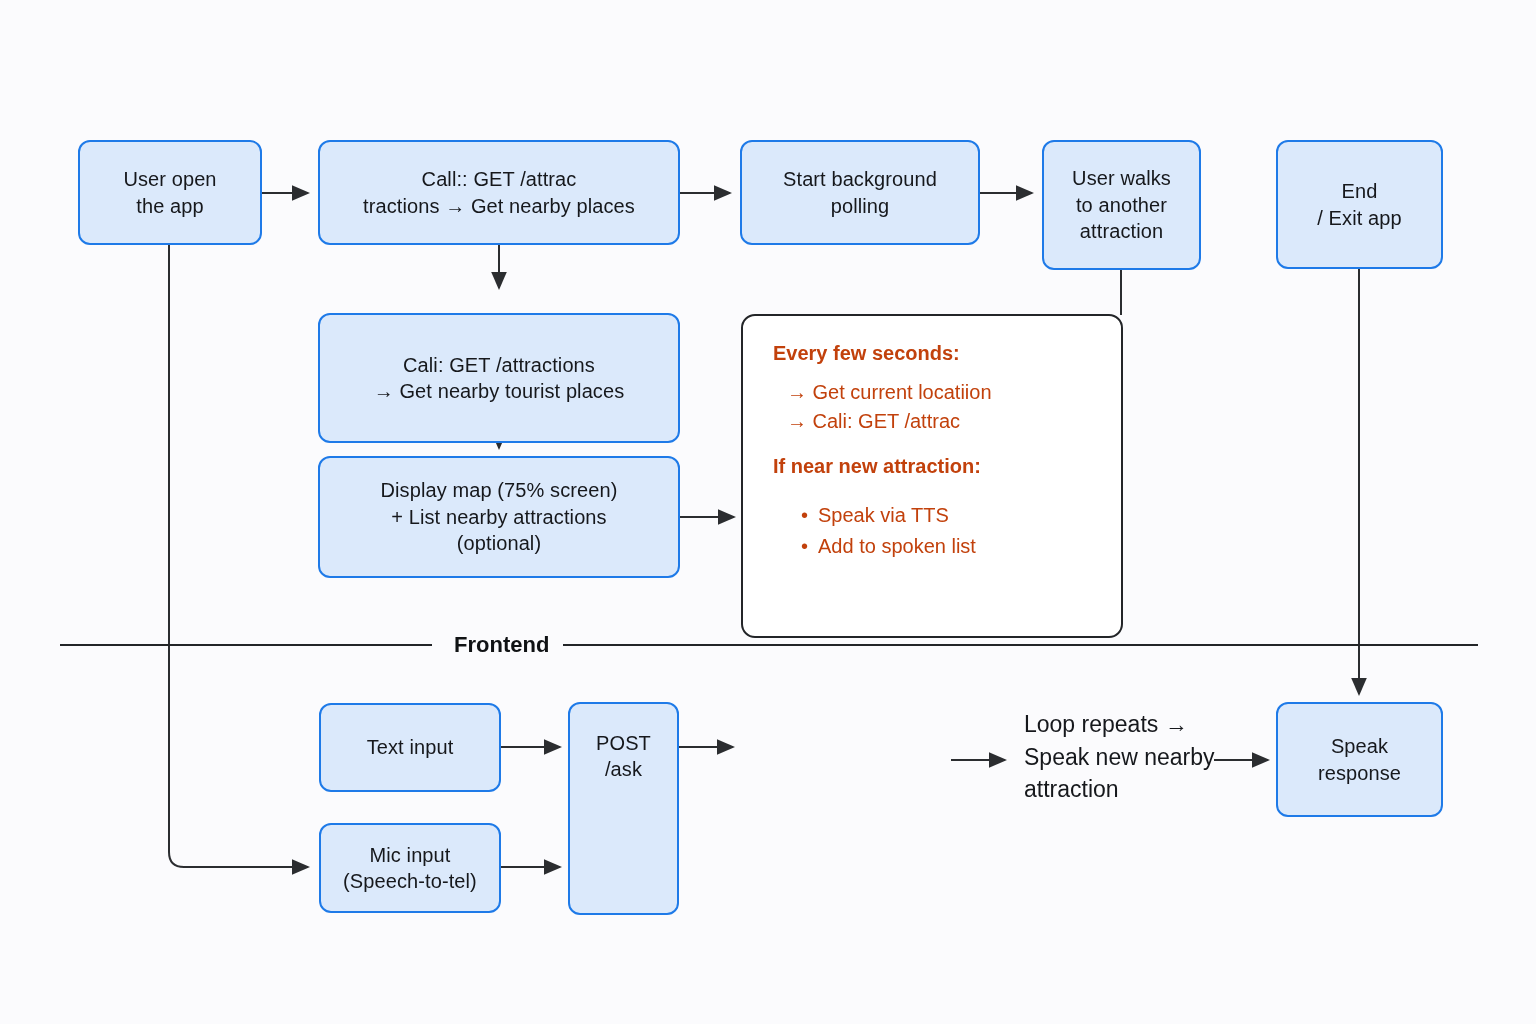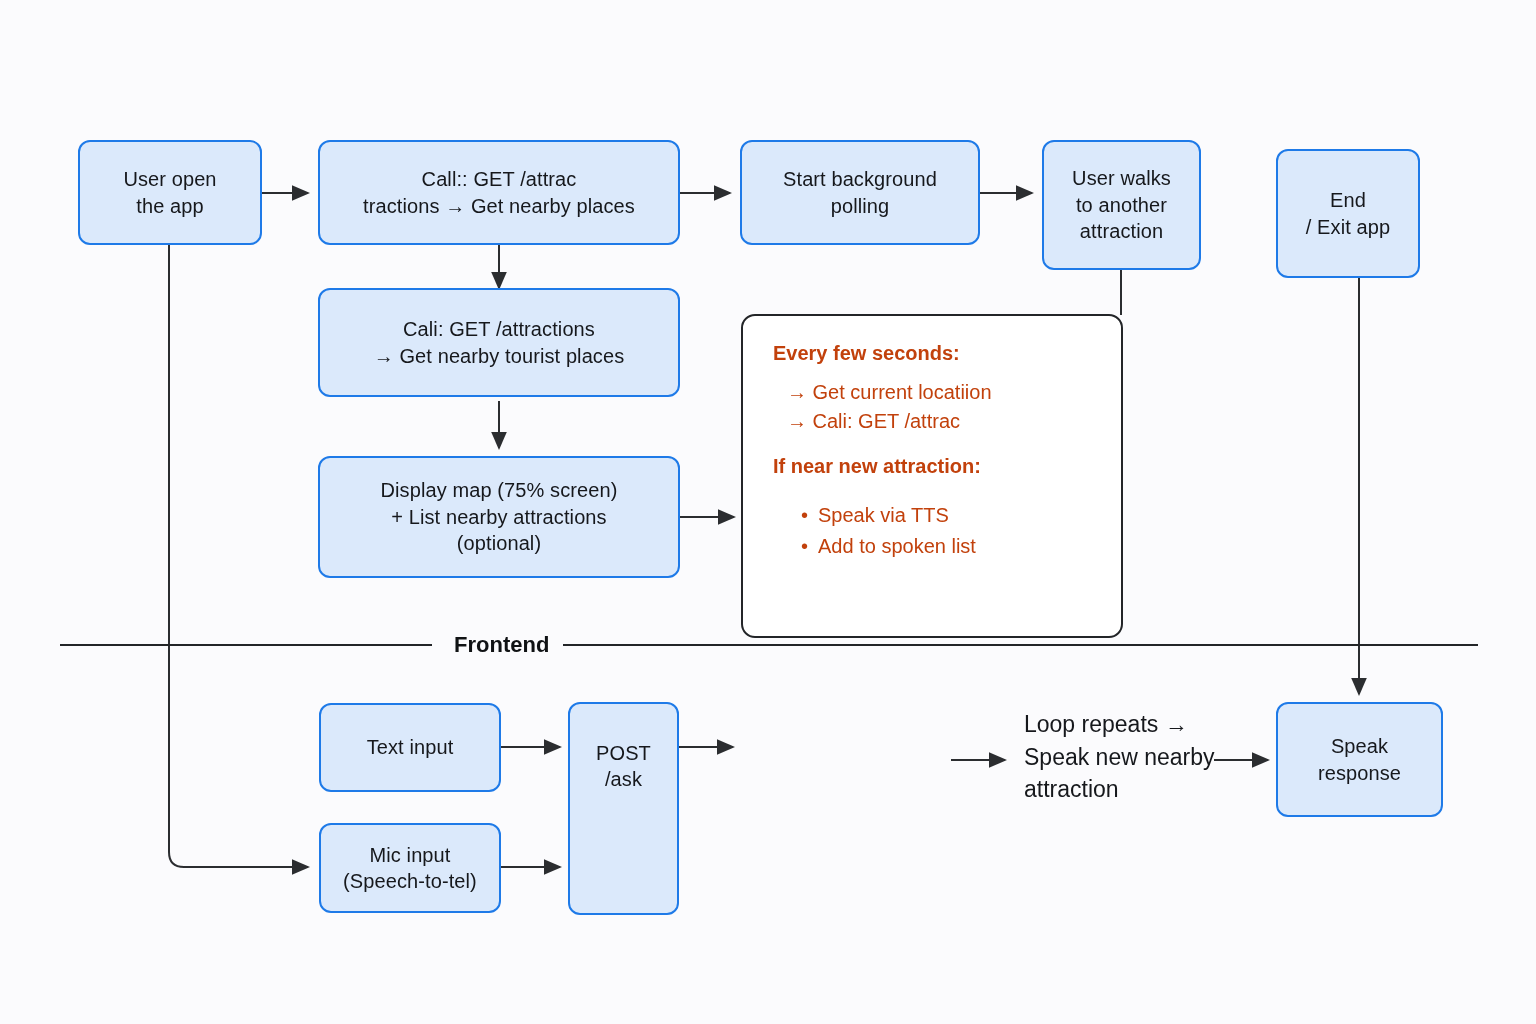--- a/index.html
+++ b/index.html
@@ -165,28 +165,28 @@
   </div>
 
   <div class="node" style="left:1042px; top:140px; width:159px; height:130px;justify-content:flex-end;">
     <span class="lines">
       <span class="ln">User walks</span>
       <span class="ln">to another</span>
       <span class="ln">attraction</span>
     </span>
   </div>
 
-  <div class="node" style="left:1276px; top:140px; width:144px; height:129px;margin-top:9px;">
+  <div class="node" style="left:1276px; top:140px; width:167px; height:129px;">
     <span class="lines">
       <span class="ln">End</span>
       <span class="ln">/ Exit app</span>
     </span>
   </div>
 
-  <div class="node" style="left:318px; top:288px; width:362px; height:109px;justify-content:flex-end;">
+  <div class="node" style="left:318px; top:313px; width:362px; height:130px;justify-content:flex-end;">
     <span class="lines">
       <span class="ln">Cali: GET /attractions</span>
       <span class="ln">→ Get nearby tourist places</span>
     </span>
   </div>
 
   <div class="node" style="left:318px; top:456px; width:362px; height:122px;">
     <span class="lines">
       <span class="ln">Display map (75% screen)</span>
       <span class="ln">+ List nearby attractions</span>
@@ -200,21 +200,21 @@
     </span>
   </div>
 
   <div class="node" style="left:319px; top:823px; width:182px; height:90px;">
     <span class="lines">
       <span class="ln">Mic input</span>
       <span class="ln">(Speech-to-tel)</span>
     </span>
   </div>
 
-  <div class="node" style="left:568px; top:702px; width:111px; height:213px; align-items:flex-start; padding-top:36px;">
+  <div class="node" style="left:568px; top:702px; width:111px; height:213px; align-items:flex-start; padding-top:26px;">
     <span class="lines">
       <span class="ln">POST</span>
       <span class="ln">/ask</span>
     </span>
   </div>
 
 
   <div class="node" style="left:1276px; top:702px; width:167px; height:115px;">
     <span class="lines">
       <span class="ln">Speak</span>

